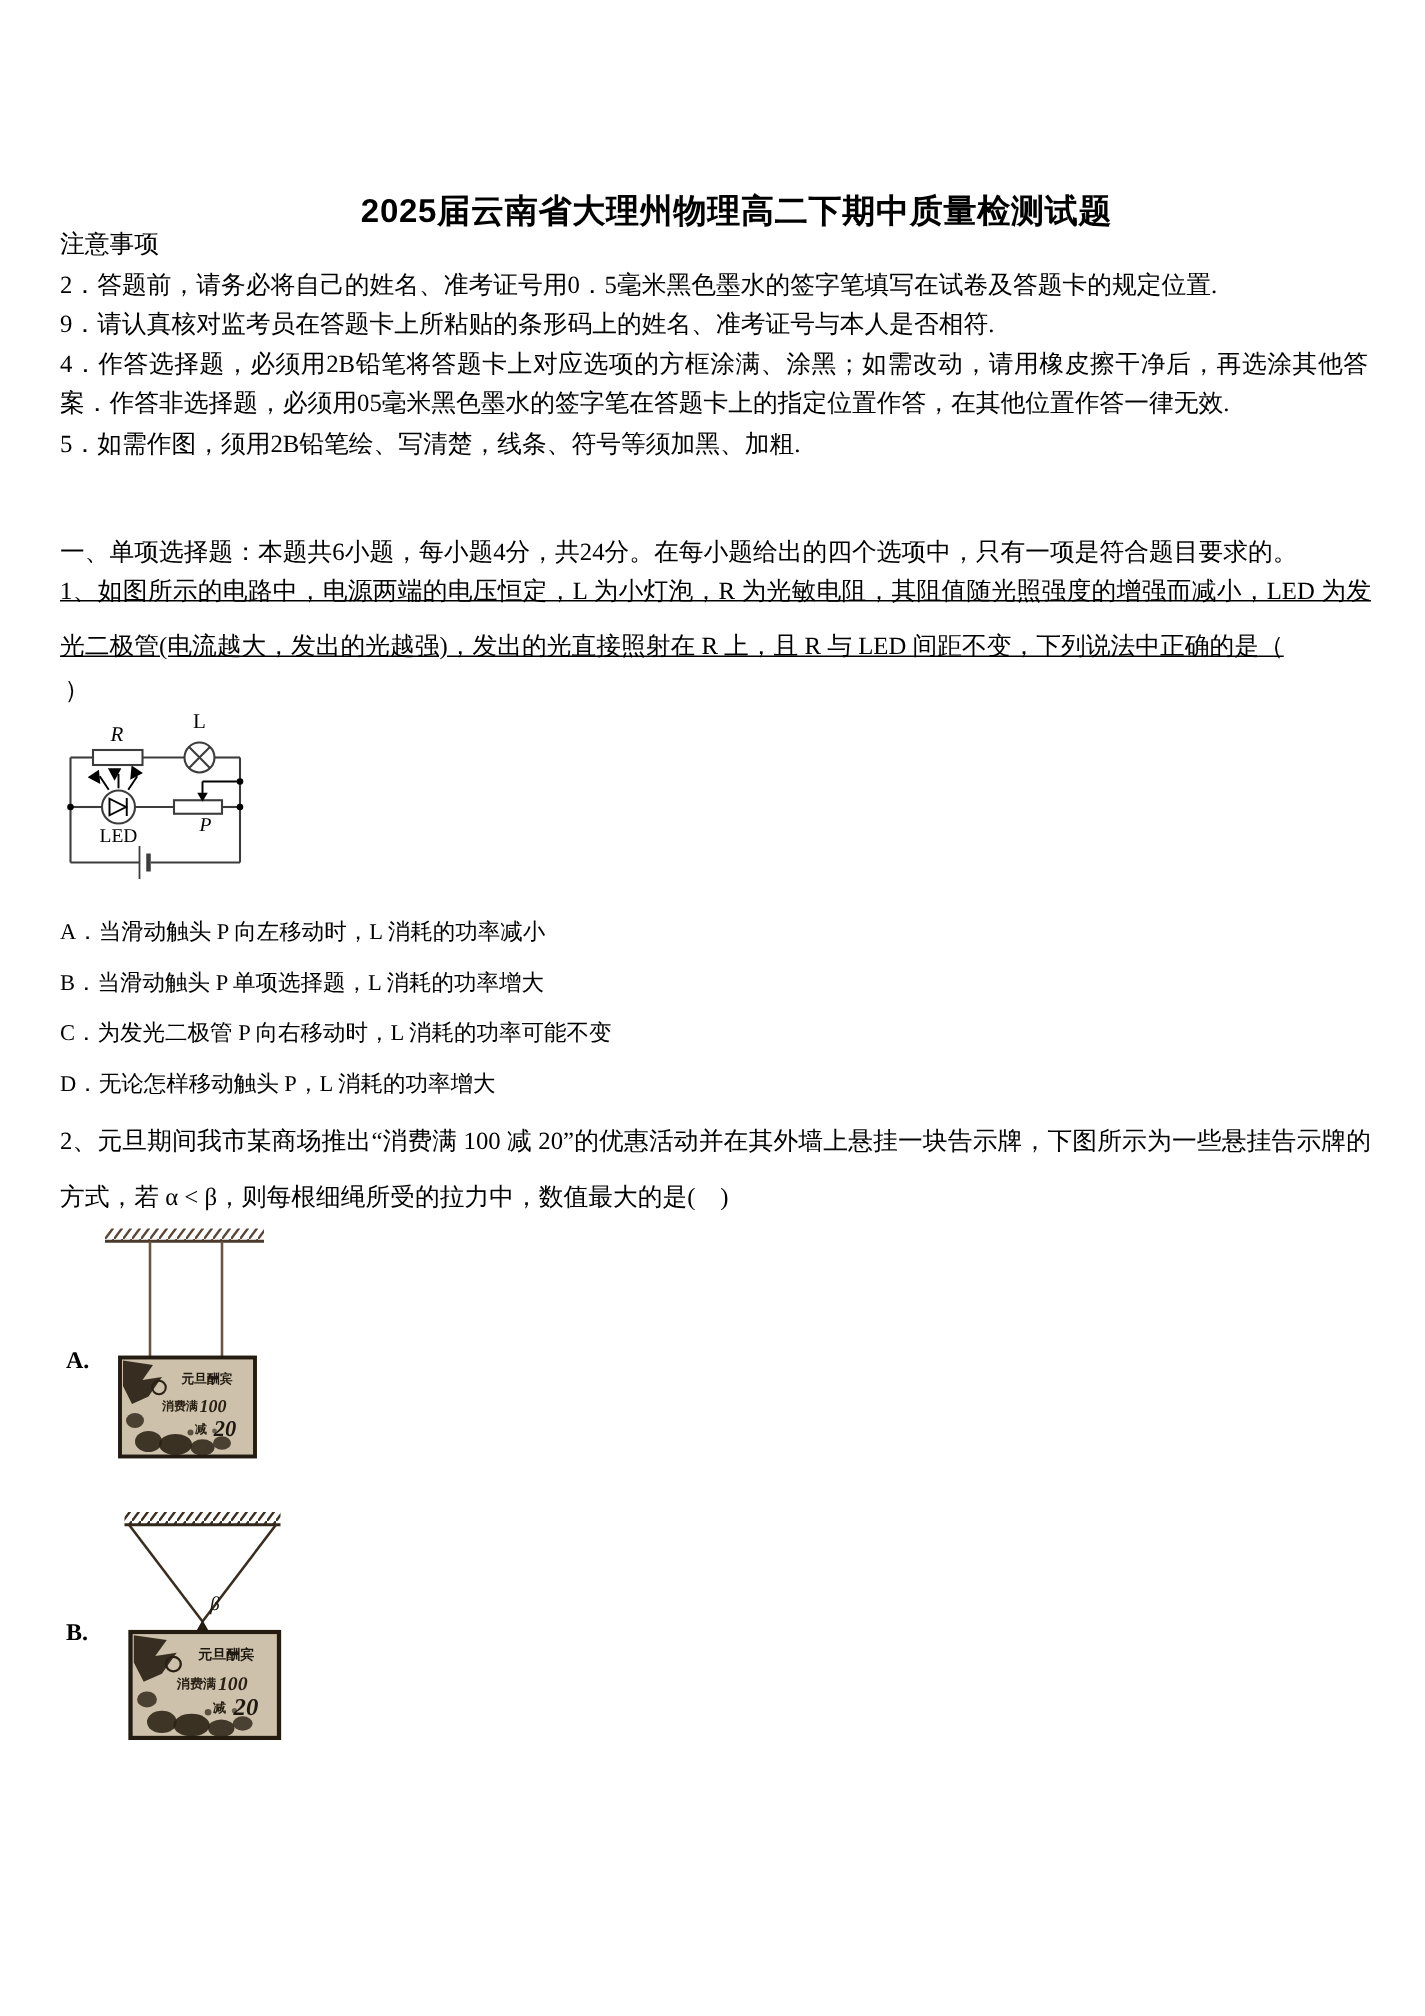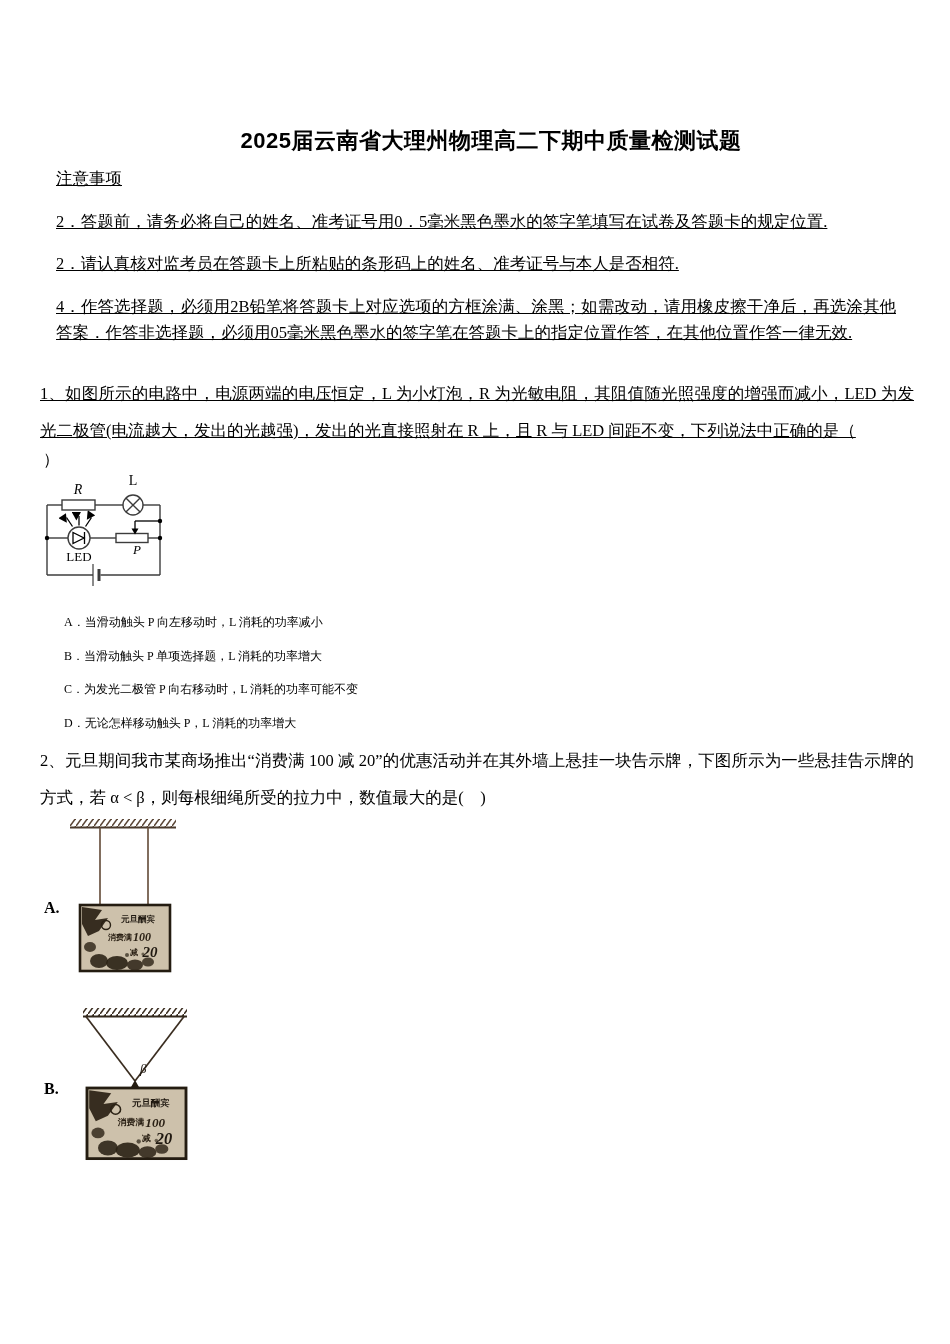--- a/index.html
+++ b/index.html
@@ -16,40 +16,39 @@
     position:absolute;left:0;top:110px;width:950px;
     text-align:center;
     font-family:"Liberation Sans","DejaVu Sans",sans-serif;
     font-size:22px;font-weight:bold;margin:16px;
     letter-spacing:.5px;
   }
   .notice{
     position:absolute;left:40px;top:150px;width:872px;
     font-size:16.5px;line-height:26.5px;
   }
-  .notice p{margin:16px;text-align:justify;text-decoration:underline;}
+  .notice p{margin:0;text-align:justify;}
   .notice-heading{font-weight:normal;}
   .section-heading{
     position:absolute;left:40px;top:355px;width:878px;
     font-size:16.5px;line-height:26px;
   }
   .q-text{
     position:absolute;left:40px;width:874px;
     font-size:16.5px;line-height:37px;text-align:justify;
   }
   .q1-text{top:375px;text-decoration:underline;}
   .q1-paren{
     position:absolute;left:43px;top:447px;
     font-size:16.5px;line-height:26px;
   }
   .q2-text{top:742px;}
   .options{
     position:absolute;left:40px;top:613px;width:874px;
-    font-size:12px;
-    margin-left:24px;
+    font-size:15px;
   }
   .options div{margin:0 0 14.5px 0;line-height:19px;}
   .fig-label{
     position:absolute;
     font-size:16px;font-weight:bold;
     font-family:"Liberation Serif","DejaVu Serif",serif;
   }
   .fig-label-a{left:44px;top:899px;}
   .fig-label-b{left:44px;top:1080px;}
   svg{position:absolute;display:block;}
@@ -60,24 +59,26 @@
 </head>
 <body>
 
 <div class="page">
 
   <h1 class="title">2025届云南省大理州物理高二下期中质量检测试题</h1>
 
   <div class="notice">
     <p class="notice-heading">注意事项</p>
     <p>2．答题前，请务必将自己的姓名、准考证号用0．5毫米黑色墨水的签字笔填写在试卷及答题卡的规定位置.</p>
-    <p>2．请认真核对监考员在答题卡上所粘贴的条形码上的姓名、准考证号与本人是否相符.</p>
+    <p>9．请认真核对监考员在答题卡上所粘贴的条形码上的姓名、准考证号与本人是否相符.</p>
     <p>4．作答选择题，必须用2B铅笔将答题卡上对应选项的方框涂满、涂黑；如需改动，请用橡皮擦干净后，再选涂其他答案．作答非选择题，必须用05毫米黑色墨水的签字笔在答题卡上的指定位置作答，在其他位置作答一律无效.</p>
+    <p>5．如需作图，须用2B铅笔绘、写清楚，线条、符号等须加黑、加粗.</p>
   </div>
 
+  <div class="section-heading">一、单项选择题：本题共6小题，每小题4分，共24分。在每小题给出的四个选项中，只有一项是符合题目要求的。</div>
 
   <div class="q-text q1-text">1、如图所示的电路中，电源两端的电压恒定，L 为小灯泡，R 为光敏电阻，其阻值随光照强度的增强而减小，LED 为发光二极管(电流越大，发出的光越强)，发出的光直接照射在 R 上，且 R 与 LED 间距不变，下列说法中正确的是（</div>
   <div class="q1-paren">）</div>
 
   <svg class="circuit-svg" width="140" height="130" viewBox="0 0 140 130">
     <defs>
       <marker id="arrUp" markerWidth="7" markerHeight="7" refX="3.5" refY="5.5" orient="auto">
         <path d="M0,6.5 L3.5,0 L7,6.5 Z" fill="#000" transform="rotate(-90 3.5 3.5)"></path>
       </marker>
     </defs>

